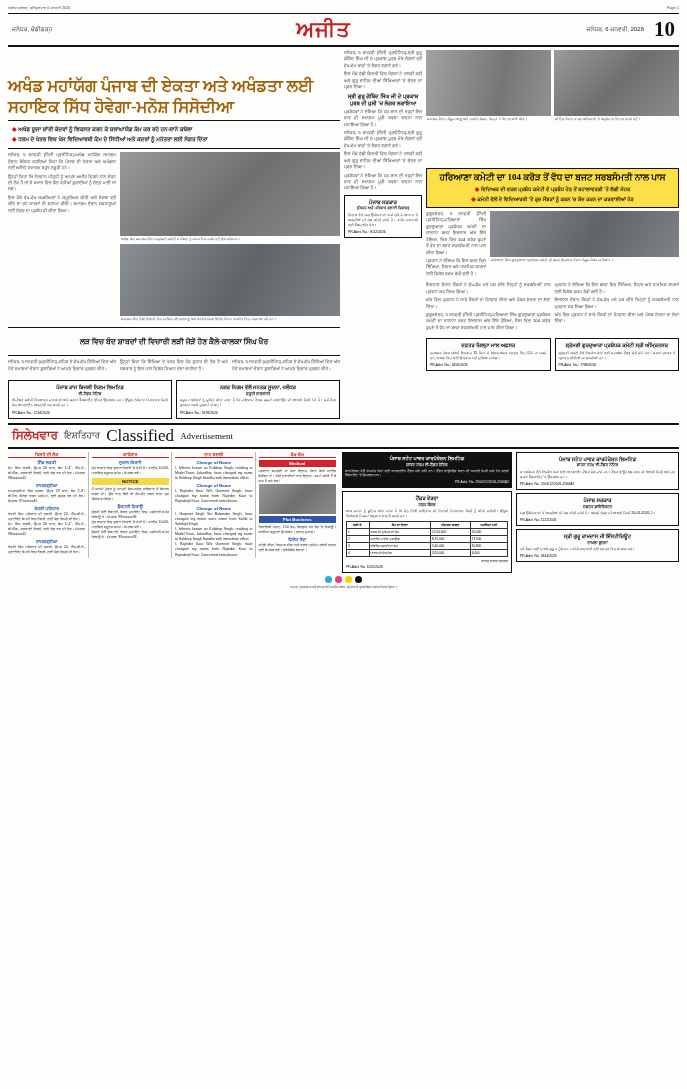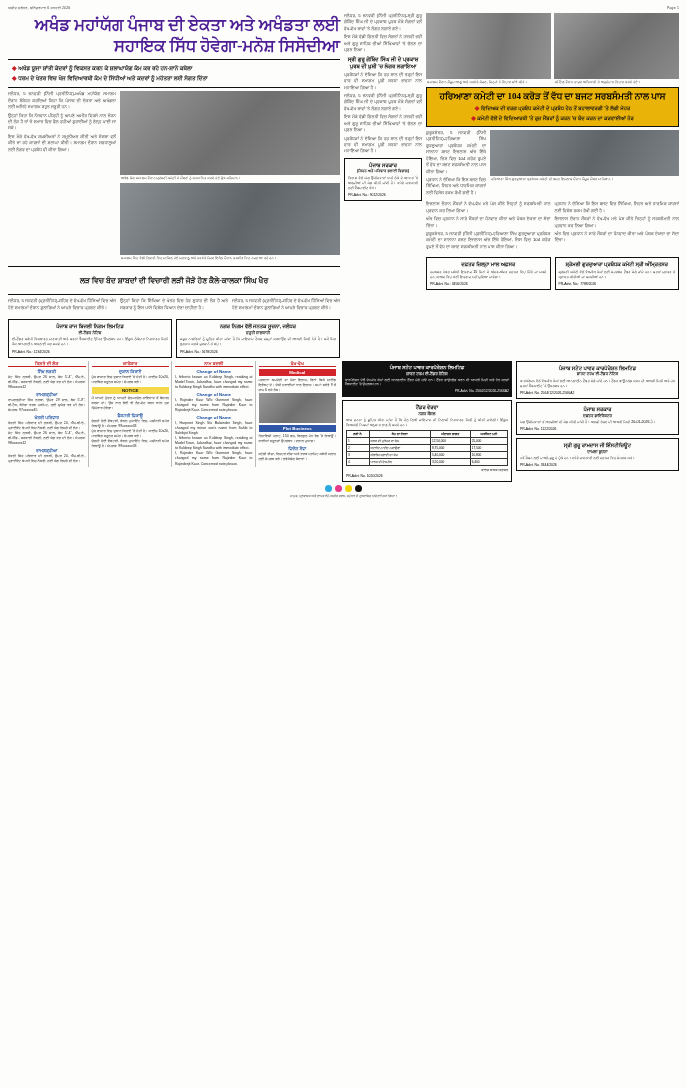--- a/index.html
+++ b/index.html
@@ -21,22 +21,22 @@
     color:#c62026;font-weight:bold;font-size:21px;letter-spacing:1px;
     font-family:"Liberation Serif",serif;border:0;
     padding:0 10px;
   }
   .pageno{font-size:21px;font-weight:bold;color:#111;font-family:"Liberation Serif",serif;}
 
   .cols{display:flex;gap:4px;margin-top:3px;}
   .col{flex:1;min-width:0;}
 
   .headline{
-    font-size:16.5px;line-height:1.25;font-weight:bold;color:#4c1d95;text-align:right;
-    font-family:"Liberation Serif",serif;padding:2px 0 3px 0;
+    font-size:16.5px;line-height:1.25;font-weight:bold;color:#a16207;text-align:left;
+    font-family:"Liberation Serif",serif;padding:2px 0 3px 0;margin-top:24px;
   }
   .bullets{
     border-top:1px solid #111;border-bottom:1px solid #111;padding:3px 4px;margin-bottom:3px;
     font-size:5.6px;line-height:1.5;color:#111;font-weight:bold;
   }
   .bullets div{margin:1px 0;}
   .dia{color:#c62026;font-size:6px;}
 
   .photo{background:#8d8d8d;position:relative;overflow:hidden;}
   .cap{font-size:3.6px;line-height:1.35;color:#222;padding:1px 1px 2px 1px;}
@@ -45,21 +45,21 @@
         column-gap:4px;}
   .body p{margin:0 0 2px 0;}
 
   .subhead{
     font-size:7.6px;font-weight:bold;text-align:center;line-height:1.25;color:#111;
     font-family:"Liberation Serif",serif;border-top:1px solid #111;border-bottom:1px solid #111;
     padding:9px 2px;margin:3px 0;
   }
   .minihead{font-size:5.4px;font-weight:bold;text-align:center;margin:2px 0;line-height:1.3;}
 
-  .tanbox{background:#eab308;border:1px solid #111;padding:3px;}
+  .tanbox{background:#fde047;border:1px solid #111;padding:3px;margin-top:44px;}
   .tanhead{font-size:9px;font-weight:bold;text-align:center;line-height:1.25;font-family:"Liberation Serif",serif;}
   .tansub{font-size:5.2px;font-weight:bold;text-align:center;line-height:1.4;margin-top:2px;color:#111;}
 
   .classified-band{
     display:flex;align-items:center;gap:6px;border-top:2px solid #111;border-bottom:2px solid #111;
     margin:4px 0 3px 0;padding:1px 4px;
   }
   .cb-pb{color:#c62026;font-weight:bold;font-size:12px;font-family:"Liberation Serif",serif;}
   .cb-main{font-size:17px;font-family:"Liberation Serif",serif;color:#111;}
   .cb-sub{font-size:9px;color:#111;font-family:"Liberation Serif",serif;}
@@ -99,20 +99,28 @@
 </head>
 <body>
 
 <div class="page">
 
   <div class="topstrip">
     <div class="tl">ਅਜੀਤ ਜਲੰਧਰ, ਸ਼ਨਿੱਚਰਵਾਰ 6 ਜਨਵਰੀ 2026</div>
     <div class="tr">Page 1</div>
   </div>
 
+  <div class="masthead">
+    <div class="mh-left">ਜਲੰਧਰ, ਚੰਡੀਗੜ੍ਹ</div>
+    <div class="logo">ਅਜੀਤ</div>
+    <div class="mh-right">
+      <span>ਜਲੰਧਰ, 6 ਜਨਵਰੀ, 2026</span>
+      <span class="pageno">10</span>
+    </div>
+  </div>
 
   <div class="cols">
 
     <div class="col" style="flex:0 0 332px;">
       <div class="headline">ਅਖੰਡ ਮਹਾਂਯੱਗ ਪੰਜਾਬ ਦੀ ਏਕਤਾ ਅਤੇ ਅਖੰਡਤਾ ਲਈ ਸਹਾਇਕ ਸਿੱਧ ਹੋਵੇਗਾ-ਮਨੋਸ਼ ਸਿਸੋਦੀਆ</div>
       <div class="bullets">
         <div><span class="dia">◆</span> <span>ਅਖੰਡ ਯੂਜਾ ਸ਼ਾਂਤੀ ਕੇਦਰਾਂ ਨੂੰ ਵਿਕਸਤ ਕਰਨ ਕੇ ਸ਼ਲਾਘਾਯੋਗ ਕੰਮ ਕਰ ਰਹੇ ਹਨ-ਸ਼ਾਨੋ ਕਥੇਲਾ</span></div>
         <div><span class="dia">◆</span> <span>ਧਰਮ ਦੇ ਖੇਤਰ ਵਿਚ ਖੋਜ ਵਿਦਿਆਰਥੀ ਕੰਮ ਦੇ ਸਿੱਧੀਆਂ ਅਤੇ ਕਦਰਾਂ ਨੂੰ ਮਹੱਤਤਾ ਲਈ ਸੰਗਤ ਦਿੱਤਾ</span></div>
       </div>
 
@@ -257,20 +265,26 @@
           <div class="adframe">
             <div class="t">ਸ਼੍ਰੋਮਣੀ ਗੁਰਦੁਆਰਾ ਪ੍ਰਬੰਧਕ ਕਮੇਟੀ ਸ੍ਰੀ ਅੰਮ੍ਰਿਤਸਰ</div>
             <div class="s">ਸ਼੍ਰੋਮਣੀ ਕਮੇਟੀ ਵੱਲੋਂ ਵੱਖ-ਵੱਖ ਕੰਮਾਂ ਲਈ ਮੋਹਰਬੰਦ ਟੈਂਡਰ ਮੰਗੇ ਜਾਂਦੇ ਹਨ। ਸ਼ਰਤਾਂ ਦਫ਼ਤਰ ਤੋਂ ਪ੍ਰਾਪਤ ਕੀਤੀਆਂ ਜਾ ਸਕਦੀਆਂ ਹਨ।</div>
             <div class="advno">PR-Advt. No.: 7788/2026</div>
           </div>
         </div>
       </div>
     </div>
   </div>
 
+  <div class="classified-band">
+    <span class="cb-pb">ਸਿਲੇਖਵਾਰ</span>
+    <span class="cb-sub">ਇਸ਼ਤਿਹਾਰ</span>
+    <span class="cb-main">Classified</span>
+    <span class="cb-sub">Advertisement</span>
+  </div>
 
   <div class="cols">
 
     <div class="col" style="flex:0 0 330px;">
       <div class="cls-grid">
 
         <div class="cls-col">
           <div class="cls-head">ਰਿਸ਼ਤੇ ਦੀ ਲੋੜ</div>
           <div class="cls-sec">ਸਿੱਖ ਲੜਕੀ</div>
           <div class="cls-txt">ਜੱਟ ਸਿੱਖ ਲੜਕੀ, ਉਮਰ 26 ਸਾਲ, ਕੱਦ 5'-4", ਐੱਮ.ਏ., ਬੀ.ਐੱਡ., ਸਰਕਾਰੀ ਨੌਕਰੀ, ਲਈ ਯੋਗ ਵਰ ਦੀ ਲੋੜ। ਸੰਪਰਕ: 98xxxxxx12</div>

